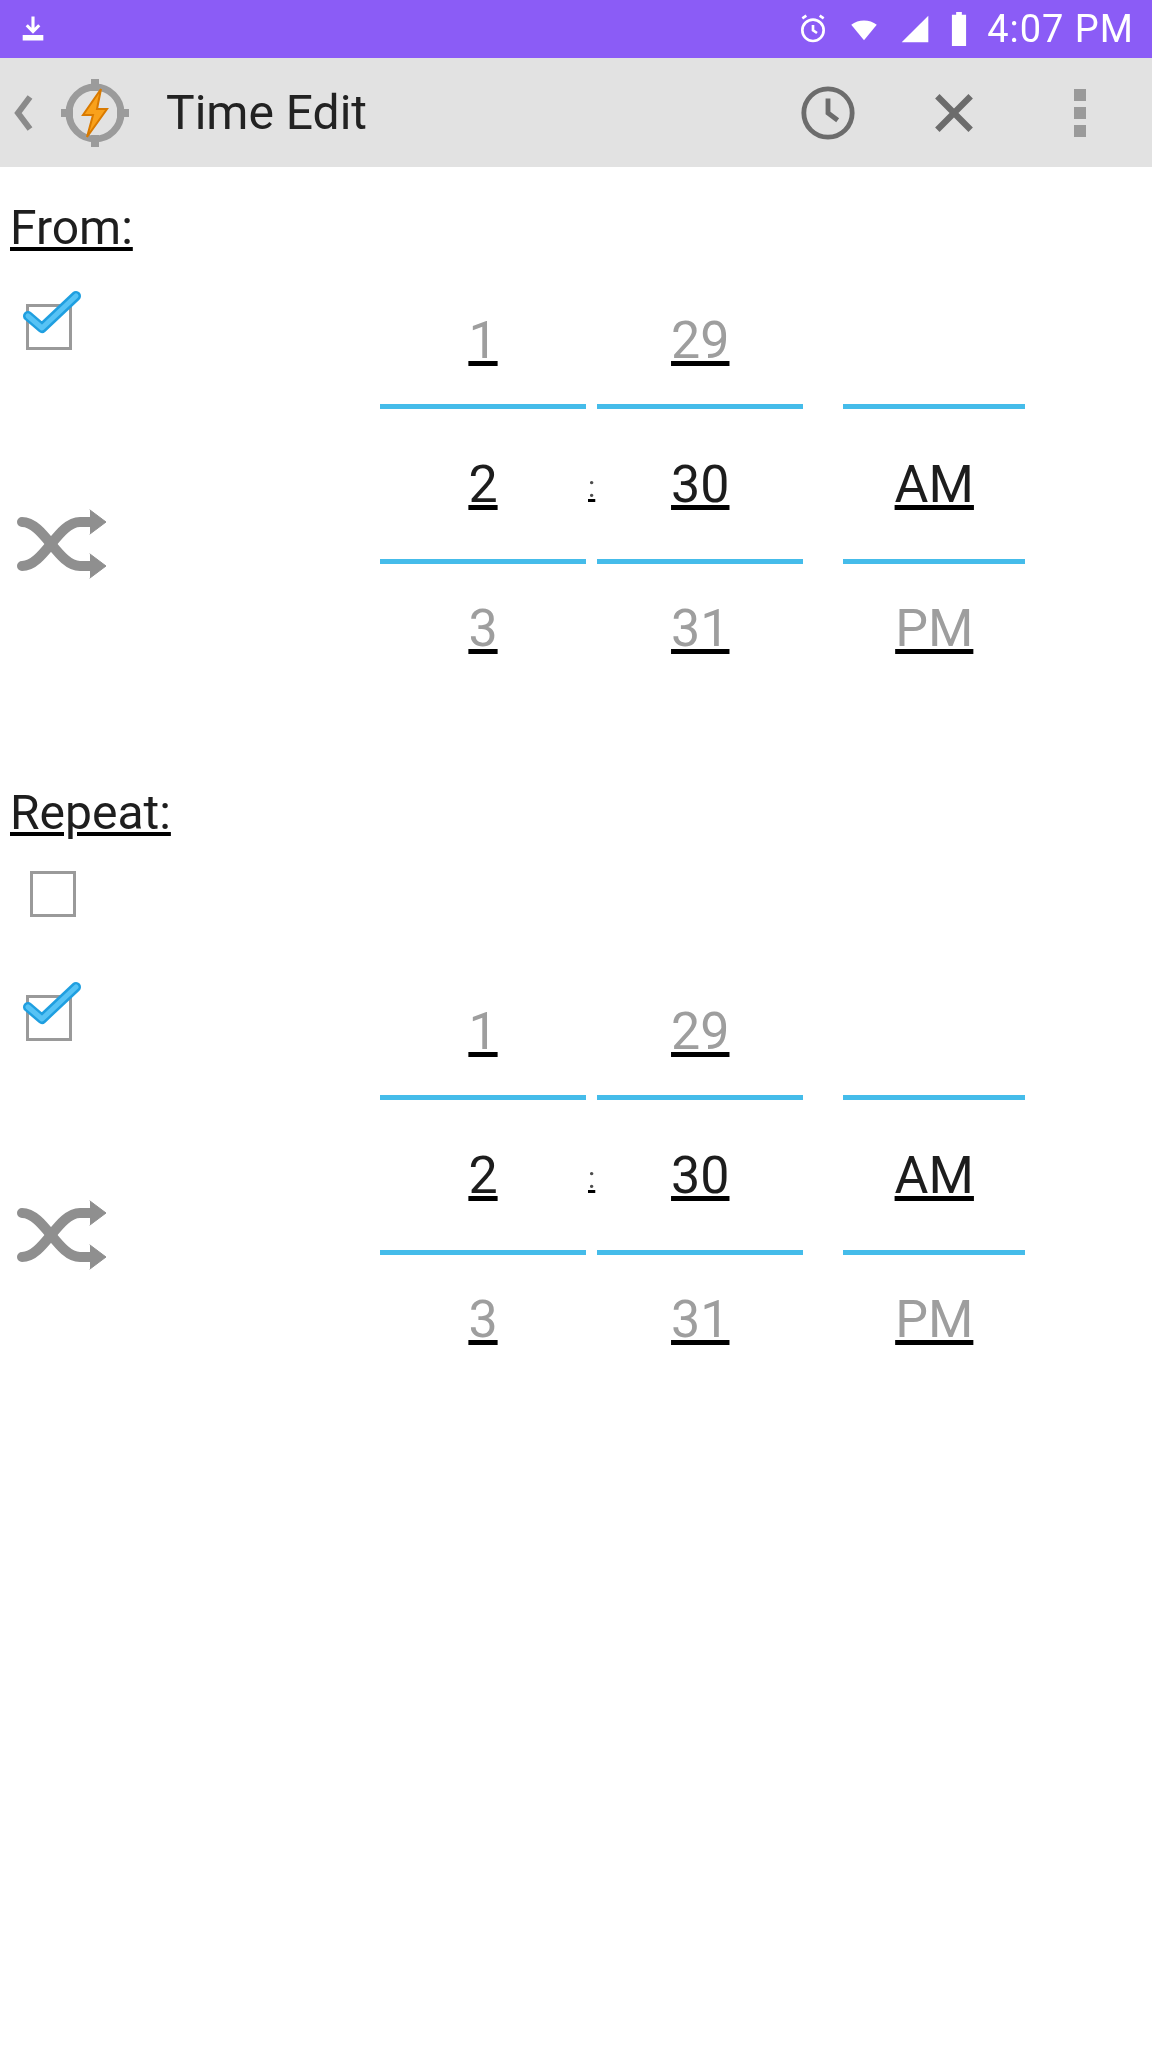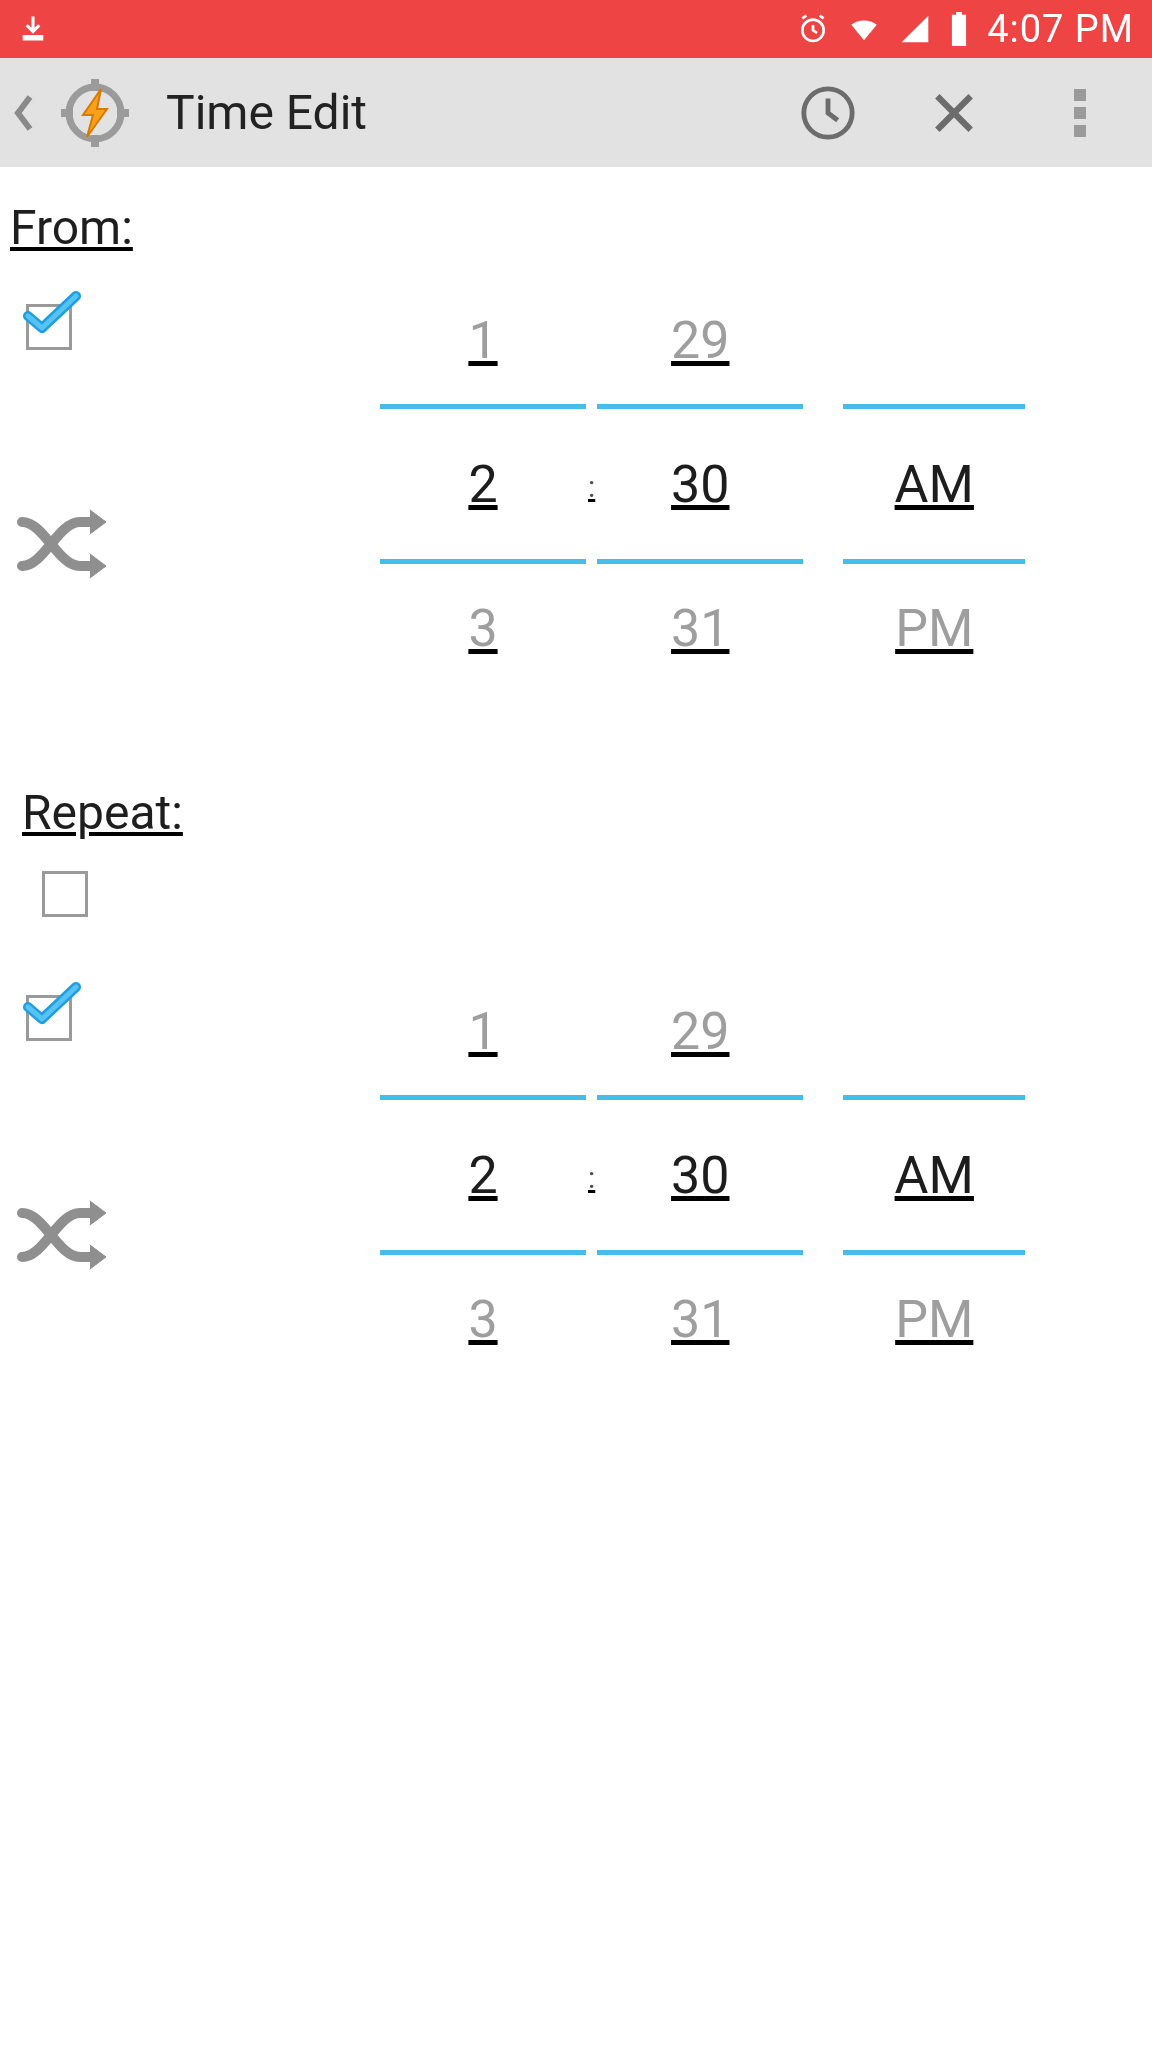--- a/index.html
+++ b/index.html
@@ -6,21 +6,21 @@
   html, body {
     width: 1152px;
     height: 2048px;
     font-family: Roboto, "Helvetica Neue", Arial, sans-serif;
     background: #ffffff;
     overflow: hidden;
   }
   .statusbar {
     width: 100%;
     height: 58px;
-    background: #ef4444;
+    background: #8b5cf6;
     color: #fff;
     display: flex;
     align-items: center;
     padding: 0 18px;
     font-size: 34px;
   }
   .statusbar .left { display: flex; align-items: center; gap: 20px; }
   .statusbar .right { display: flex; align-items: center; gap: 18px; margin-left: auto; }
   .statusbar .right .time { font-weight: 400; letter-spacing: 1px; font-size: 38px; }
   .sb-icon { display: inline-flex; align-items: center; }
@@ -48,21 +48,21 @@
   .left-col { width: 360px; display:flex; flex-direction:column; }
   .cb-wrap { width: 50px; height: 50px; margin-top: 28px; margin-left: 6px; position: relative; }
   .shuffle { margin-top: 150px; margin-left: -6px; }
   .picker3 { display:flex; align-items:center; }
   .picker { width: 206px; display:flex; flex-direction:column; align-items:center; }
   .picker.ampm { width: 182px; justify-content: flex-end; }
   .p-prev, .p-next { height: 128px; display:flex; align-items:center; justify-content:center; color:#9e9e9e; font-size:52px; }
   .p-sel { height: 160px; display:flex; align-items:center; justify-content:center; color:#1d1d1d; font-size:52px; border-top:5px solid #45bcea; border-bottom:5px solid #45bcea; width:100%; }
   .colon { color:#4d4d4d; font-size:30px; padding: 0 2px; align-self:center; position:relative; top:2px; }
   .from-block { padding-top: 20px; }
-  .repeat-block { padding-top: 80px; padding-left: 12px; }
+  .repeat-block { padding-top: 80px; }
   .repeat-cb-wrap { padding: 10px 30px 40px 30px; }
   .to-block { padding-top: 10px; }
 
   
   .cbox { width: 46px; height: 46px; border: 3px solid #9a9a9a; background: #fff; position:relative; }
   .cbox.checked::after {
     content: "";
     position: absolute;
     width: 54px; height: 40px;
     left: -2px; top: -14px;

